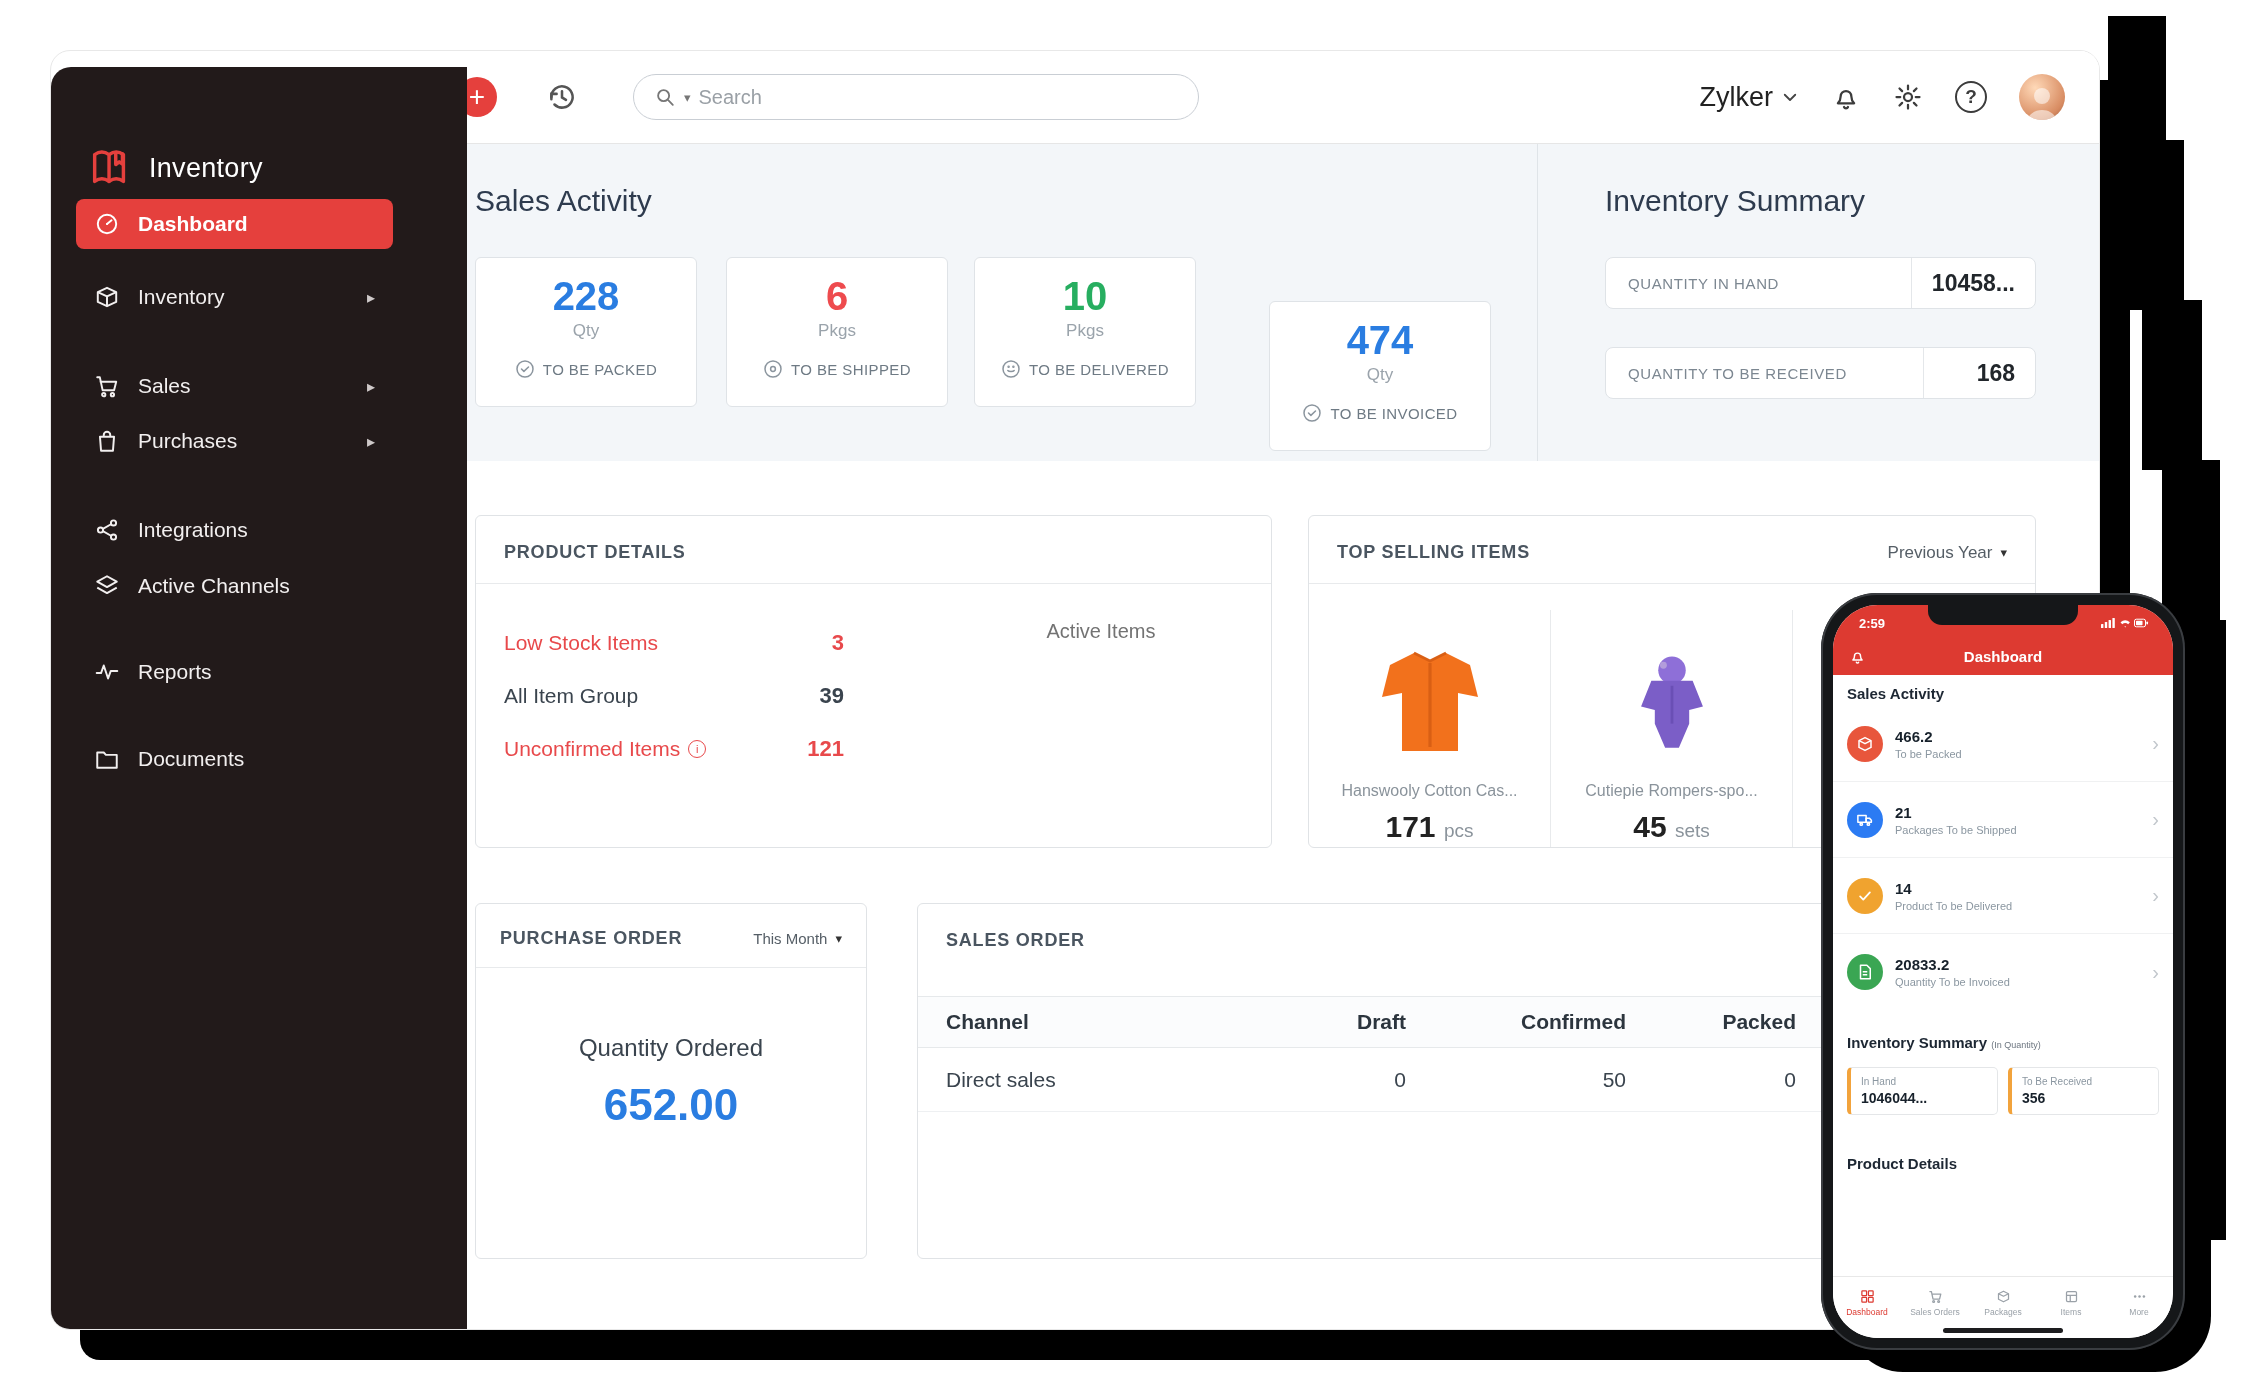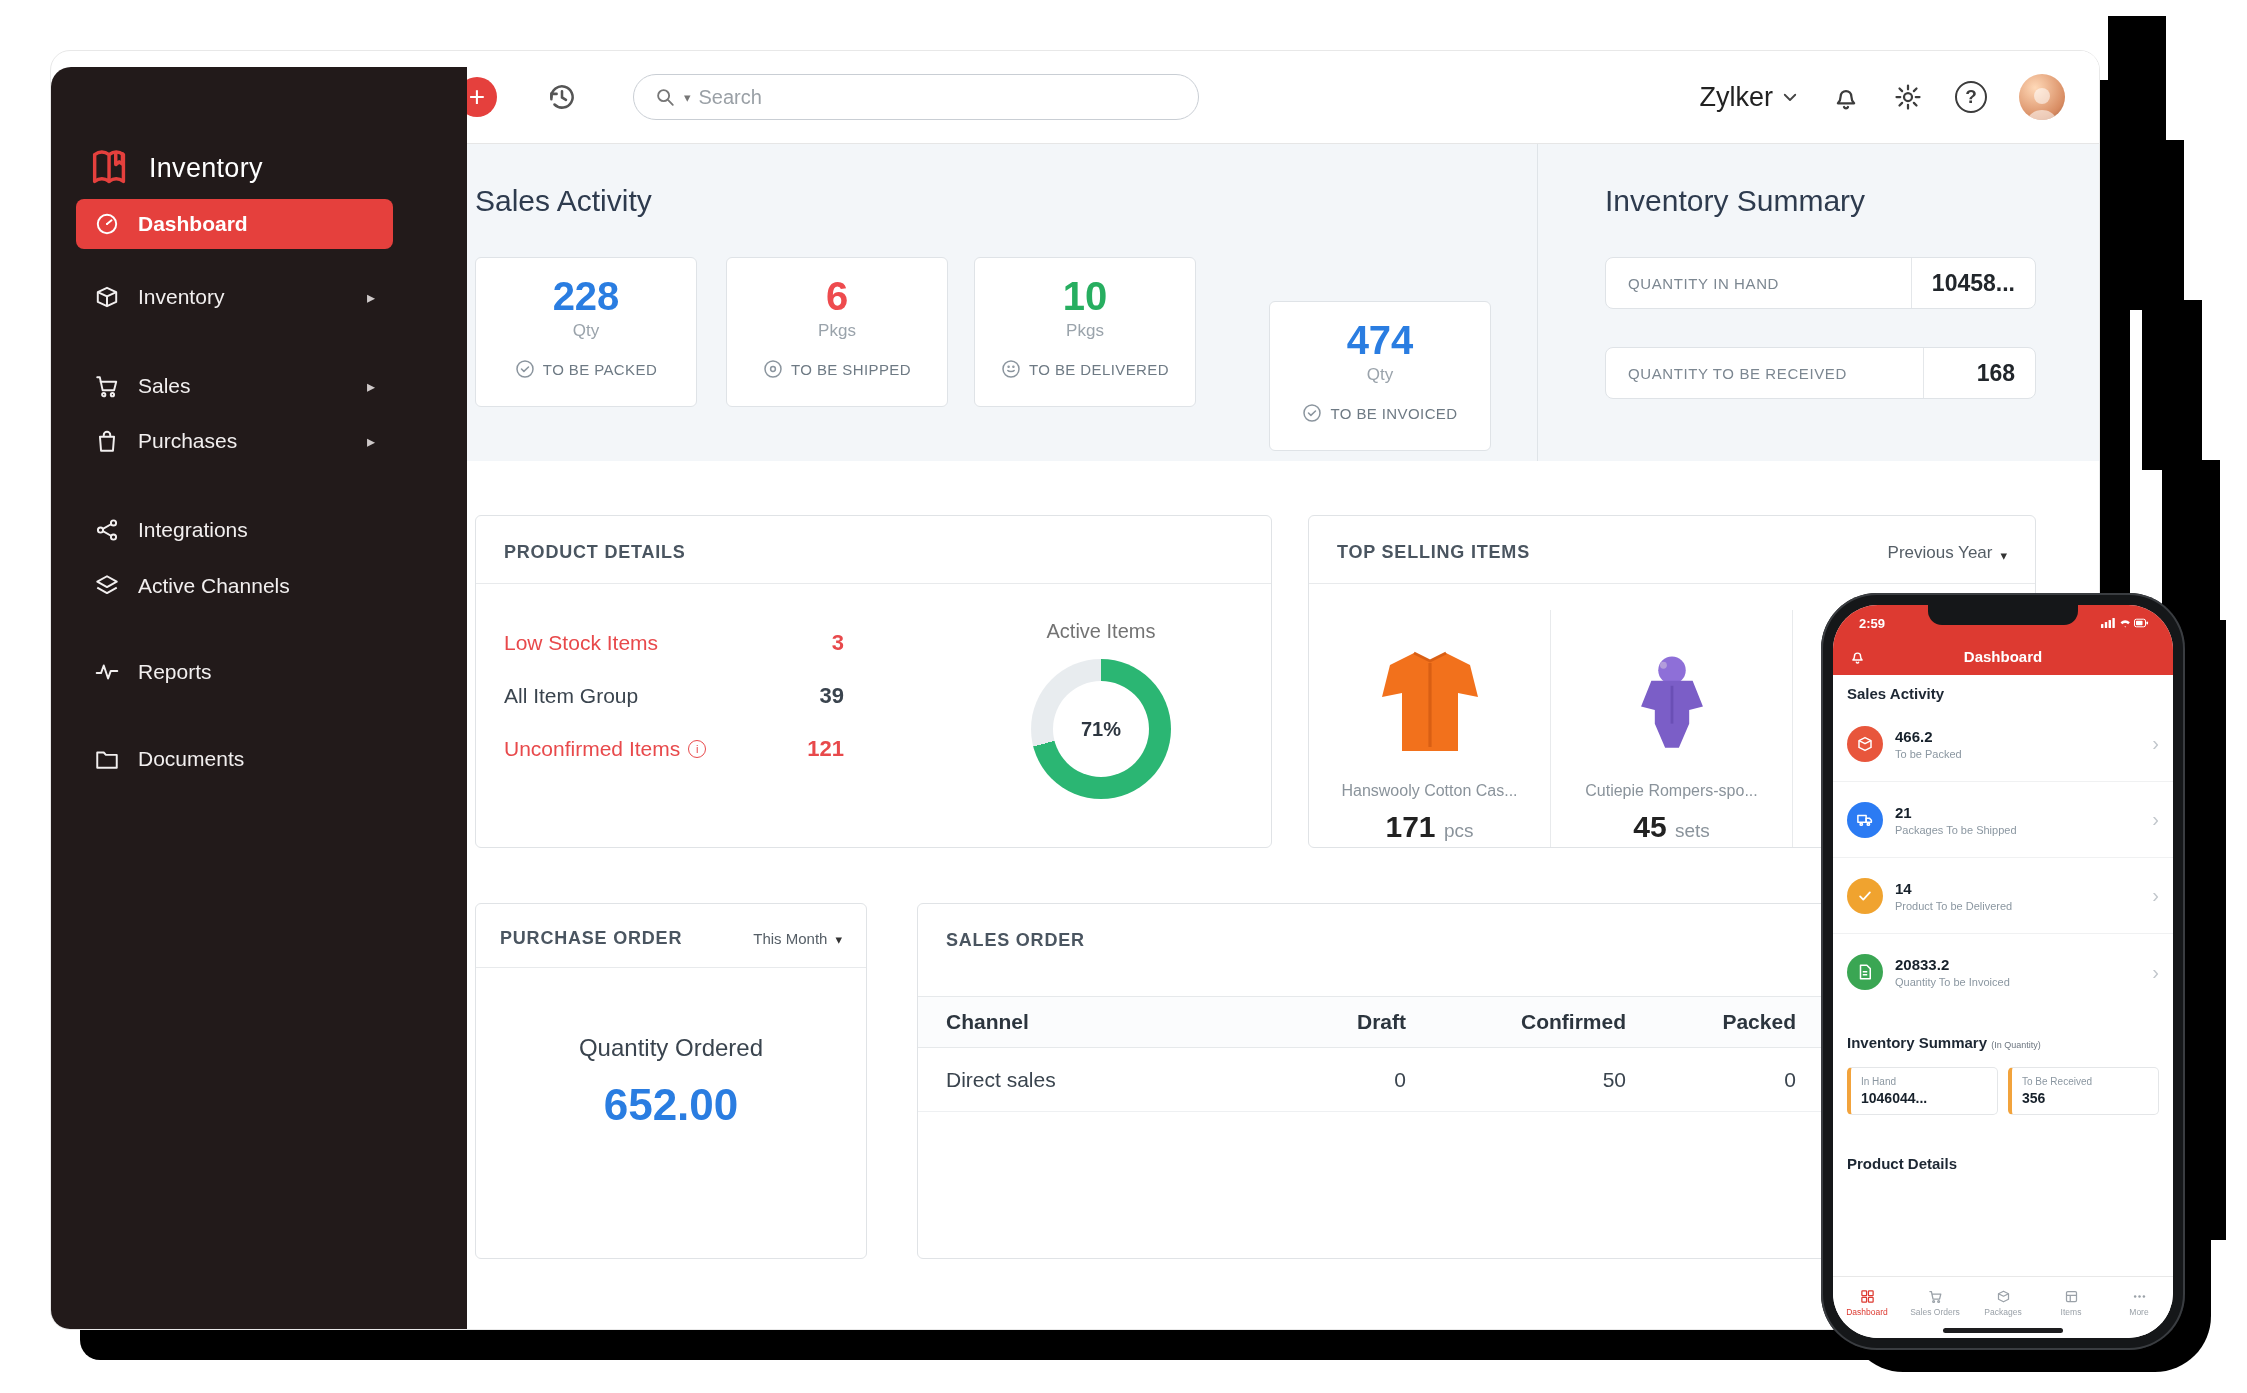--- a/index.html
+++ b/index.html
@@ -65,21 +65,21 @@
              border-radius:8px; display:flex; align-items:center; padding:0 0 0 22px; cursor:pointer; }
   .sum-row .slabel { font-size:15px; color:#7c8791; letter-spacing:.6px; flex:1; }
   .sum-row .sval { font-size:23px; font-weight:700; color:#21262b; border-left:1px solid #e4e7ea; height:100%;
                    display:flex; align-items:center; padding:0 20px; min-width:112px; justify-content:flex-end; }
 
   
   .card { position:absolute; background:#fff; border:1px solid #e0e3e6; border-radius:6px; }
   .card-head { display:flex; align-items:center; justify-content:space-between; padding:26px 28px 20px 28px; }
   .card-title { font-size:18px; font-weight:700; color:#4a5560; letter-spacing:.8px; }
   .card-rule { height:1px; background:#e8eaec; }
-  .filter { display:flex; align-items:flex-end; gap:8px; font-size:17px; color:#555e66; cursor:pointer; }
+  .filter { display:flex; align-items:center; gap:8px; font-size:17px; color:#555e66; cursor:pointer; }
   .filter .fcaret { font-size:13px; color:#333; }
 
   
   .pd-rows { position:absolute; left:28px; top:100px; width:340px; }
   .pd-row { display:flex; align-items:center; height:53px; font-size:21px; color:#3a444e; }
   .pd-row .plabel { display:flex; align-items:center; gap:8px; }
   .pd-row .pval { margin-left:auto; font-weight:700; font-size:22px; }
   .pd-row.alert { color:#e8494b; }
   .pd-row.alert .pval { color:#e8494b; }
   .info-i { width:18px; height:18px; border:1.6px solid #e8494b; border-radius:50%; color:#e8494b;
@@ -381,23 +381,20 @@
           <div class="pd-row alert">
             <span class="plabel">
               <span>Unconfirmed Items</span>
               <i class="info-i">i</i>
             </span>
             <span class="pval">121</span>
           </div>
         </div>
         <div class="donut-wrap">
           <div class="donut-label">Active Items</div>
-          <div class="donut" style="background: conic-gradient(rgb(43, 182, 115) 0deg, rgb(43, 182, 115) 71%, rgb(232, 236, 239) 0deg);">
-            <span class="pct">71%</span>
-          </div>
         </div>
       </div>
 
       <div class="card" style="left:891px; top:464px; width:728px; height:333px;">
         <div class="card-head">
           <span class="card-title">TOP SELLING ITEMS</span>
           <span class="filter">
             <span>Previous Year</span>
             <span class="fcaret">▾</span>
           </span>

